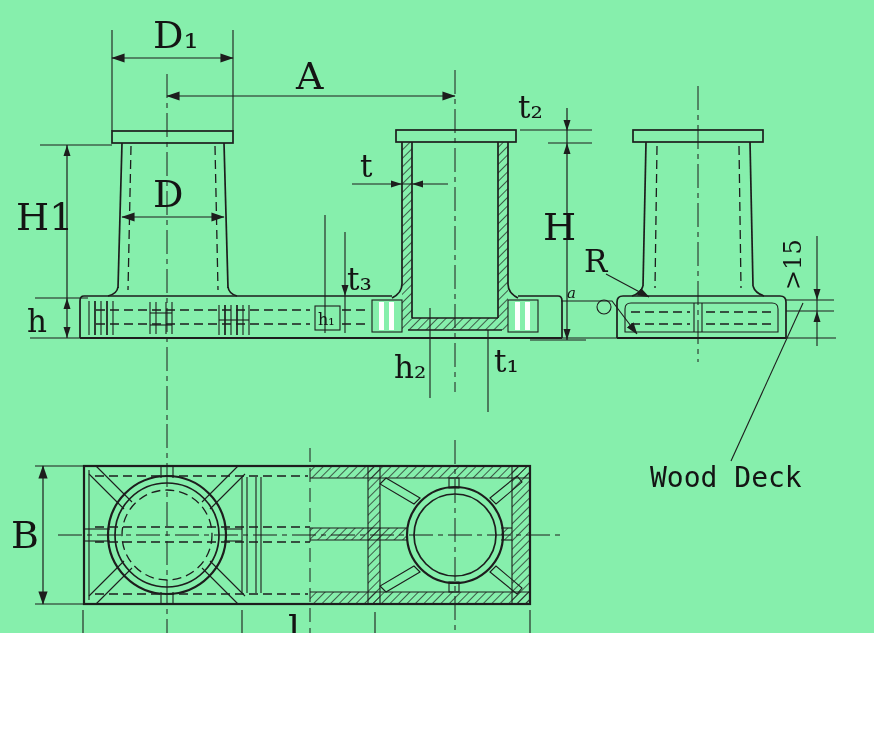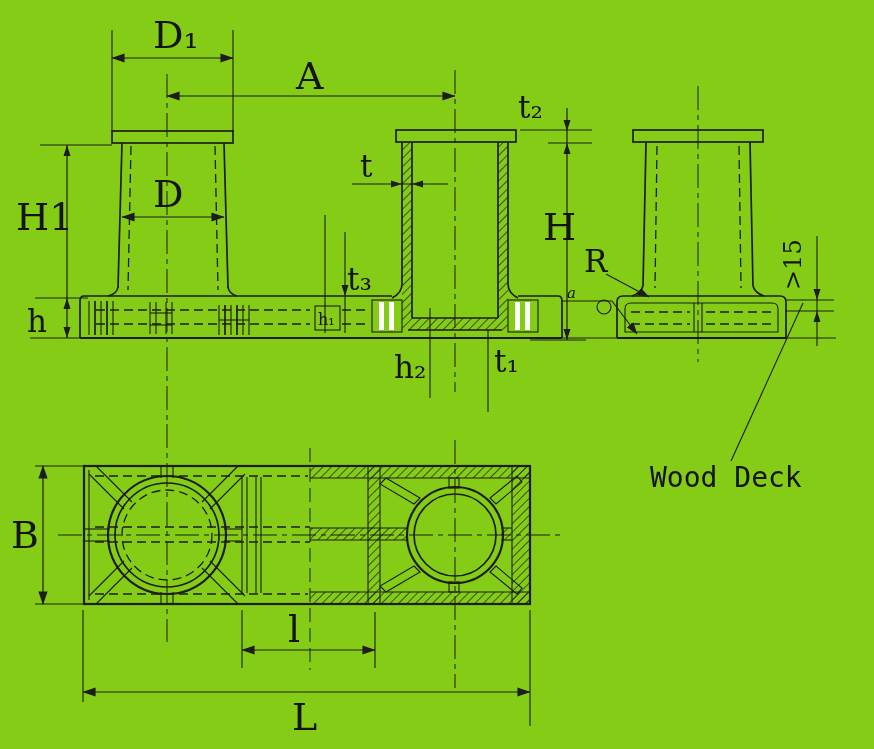--- a/index.html
+++ b/index.html
@@ -1,16 +1,16 @@
 <!DOCTYPE html>
 <html><head>
 <meta charset="utf-8">
 <style>
   html,body{margin:0;padding:0;background:#ffffff;}
-  .page{width:874px;height:749px;position:relative;background:#84cc16;overflow:hidden;}
+  .page{width:874px;height:633px;position:relative;background:#86efac;overflow:hidden;}
   svg{display:block;}
   .ln{stroke:#1d1d1d;stroke-width:1.7;fill:none;stroke-linecap:butt;}
   .w2{stroke-width:2.2;}
   .thin{stroke-width:1.1;}
   .dash{stroke-dasharray:9 5;stroke-width:1.3;}
   .cl{stroke-dasharray:24 5 5 5;stroke-width:1;}
   .sec{stroke-dasharray:14 6;stroke-width:1;}
   .dim{stroke-width:1.2;}
   .arr{fill:#1d1d1d;stroke:none;}
   text{font-family:"DejaVu Serif", serif;fill:#141414;}

